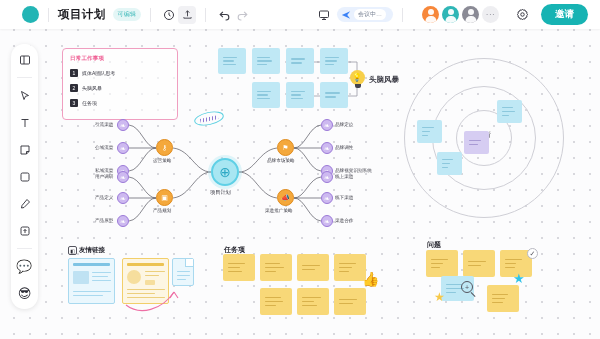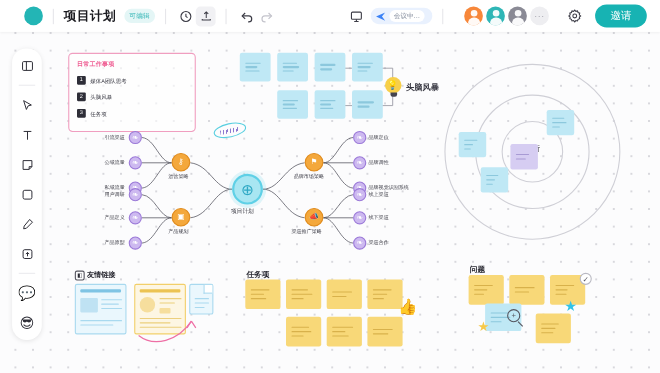--- a/index.html
+++ b/index.html
@@ -56,21 +56,21 @@
     border-radius:50%; transform:translateX(-50%); background:#fff; opacity:.95;}
   .av::after { content:""; position:absolute; left:50%; top:10px; width:11px; height:8px;
     border-radius:5px 5px 0 0; transform:translateX(-50%); background:#fff; opacity:.95;}
   .av.o { background:#f7873a;} .av.t { background:#2fb6b6;} .av.g { background:#8a8a95;}
   .av.more { background:#eeeef1; }
   .av.more::before, .av.more::after { display:none; }
   .av.more span { position:absolute; inset:0; display:flex; align-items:center; justify-content:center;
     font-size:8px; color:#8b8b96; letter-spacing:.5px; line-height:1;}
   .invite-btn {
     background: #17b3b3; color: #fff; font-size: 9.5px; border: none;
-    border-radius: 11px; padding: 4px 14px; margin-left: 10px; margin-right:4px; cursor: pointer;
+    border-radius: 11px; padding: 4px 14px; margin-left: 10px; margin-right:4px; cursor: pointer; font-weight: bold;
   }
 
   
   #toolrail {
     position: absolute; left: 11px; top: 44px; width: 27px;
     background: #ffffff; border-radius: 13px; padding: 6px 0;
     display: flex; flex-direction: column; align-items: center; gap: 8px;
     box-shadow: 0 1px 5px rgba(0,0,0,0.10); z-index: 30;
   }
   .tool {

